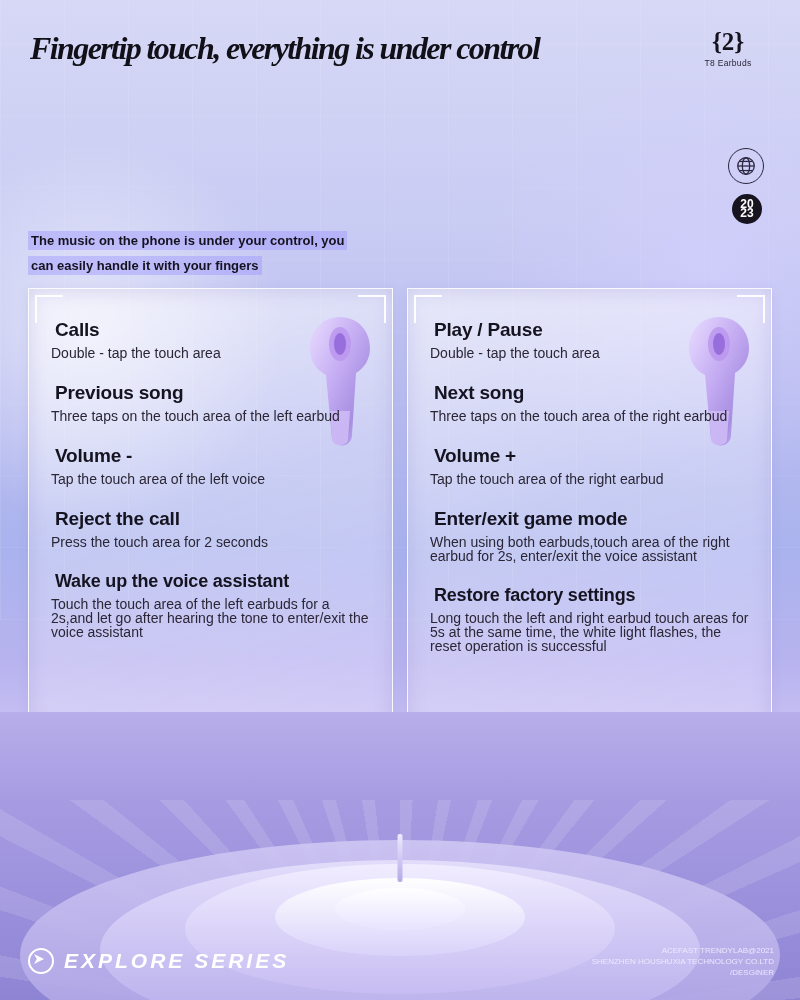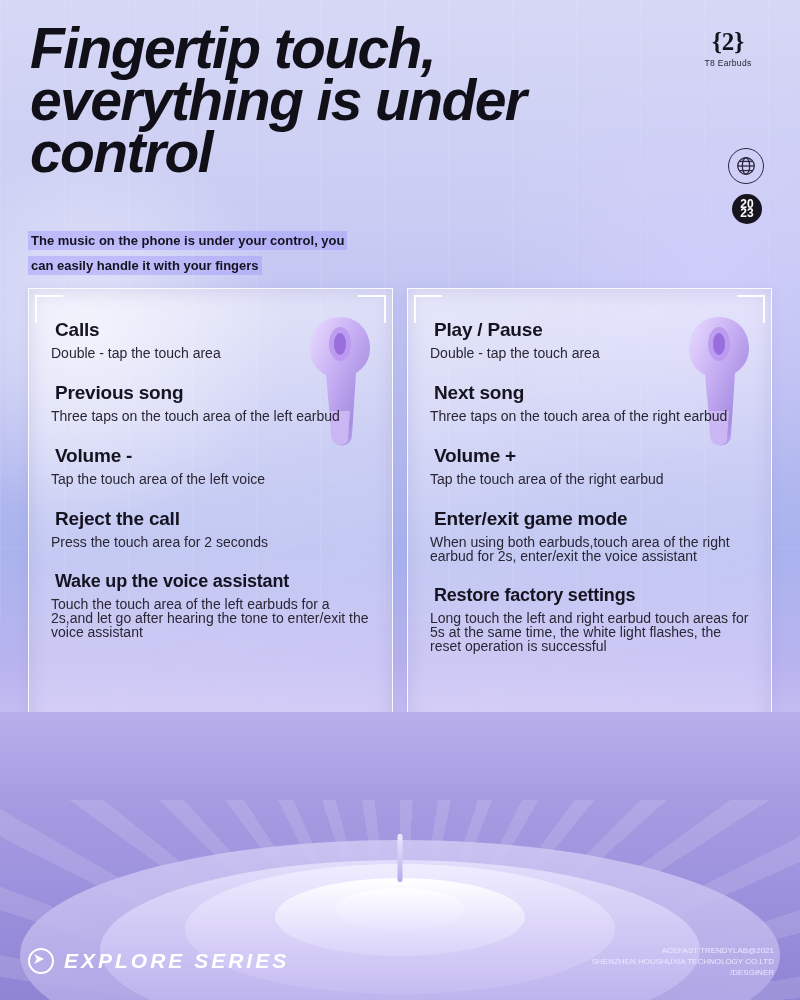--- a/index.html
+++ b/index.html
@@ -32,22 +32,23 @@
   .glow-right{
     position:absolute;right:-140px;top:40px;width:460px;height:460px;border-radius:50%;
     background:radial-gradient(circle,rgba(214,208,255,.6),rgba(255,255,255,0) 68%);
     pointer-events:none;
   }
 
   
   .headline{
     position:absolute;left:30px;top:22px;width:640px;
     font-weight:bold;font-style:italic;
-    font-size:57px;line-height:52px;letter-spacing:-1.6px;
+    font-size:32px;line-height:52px;letter-spacing:-1.6px;
     color:#111018;
+    font-family:Liberation Serif, serif;
   }
   .badge{
     position:absolute;right:24px;top:28px;text-align:center;width:96px;
   }
   .badge .b-num{
     font-size:25px;font-weight:bold;color:#14121c;letter-spacing:0px;
     font-family:"Liberation Serif", serif;
   }
   .badge .b-sub{
     font-size:8.5px;color:#2a2636;letter-spacing:.3px;margin-top:2px;

